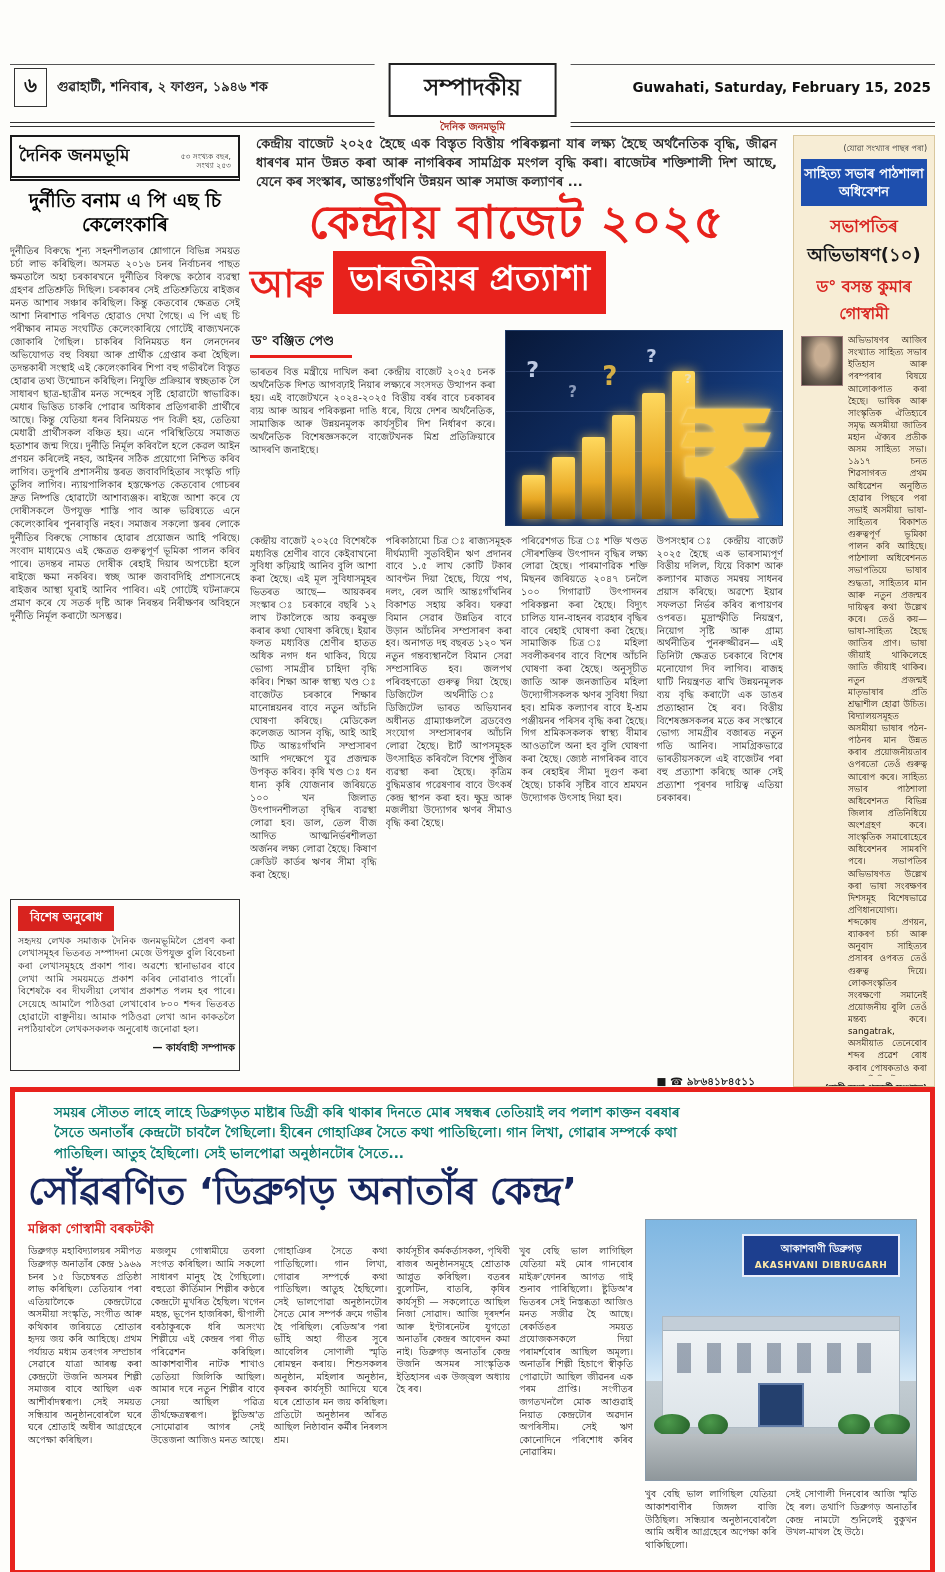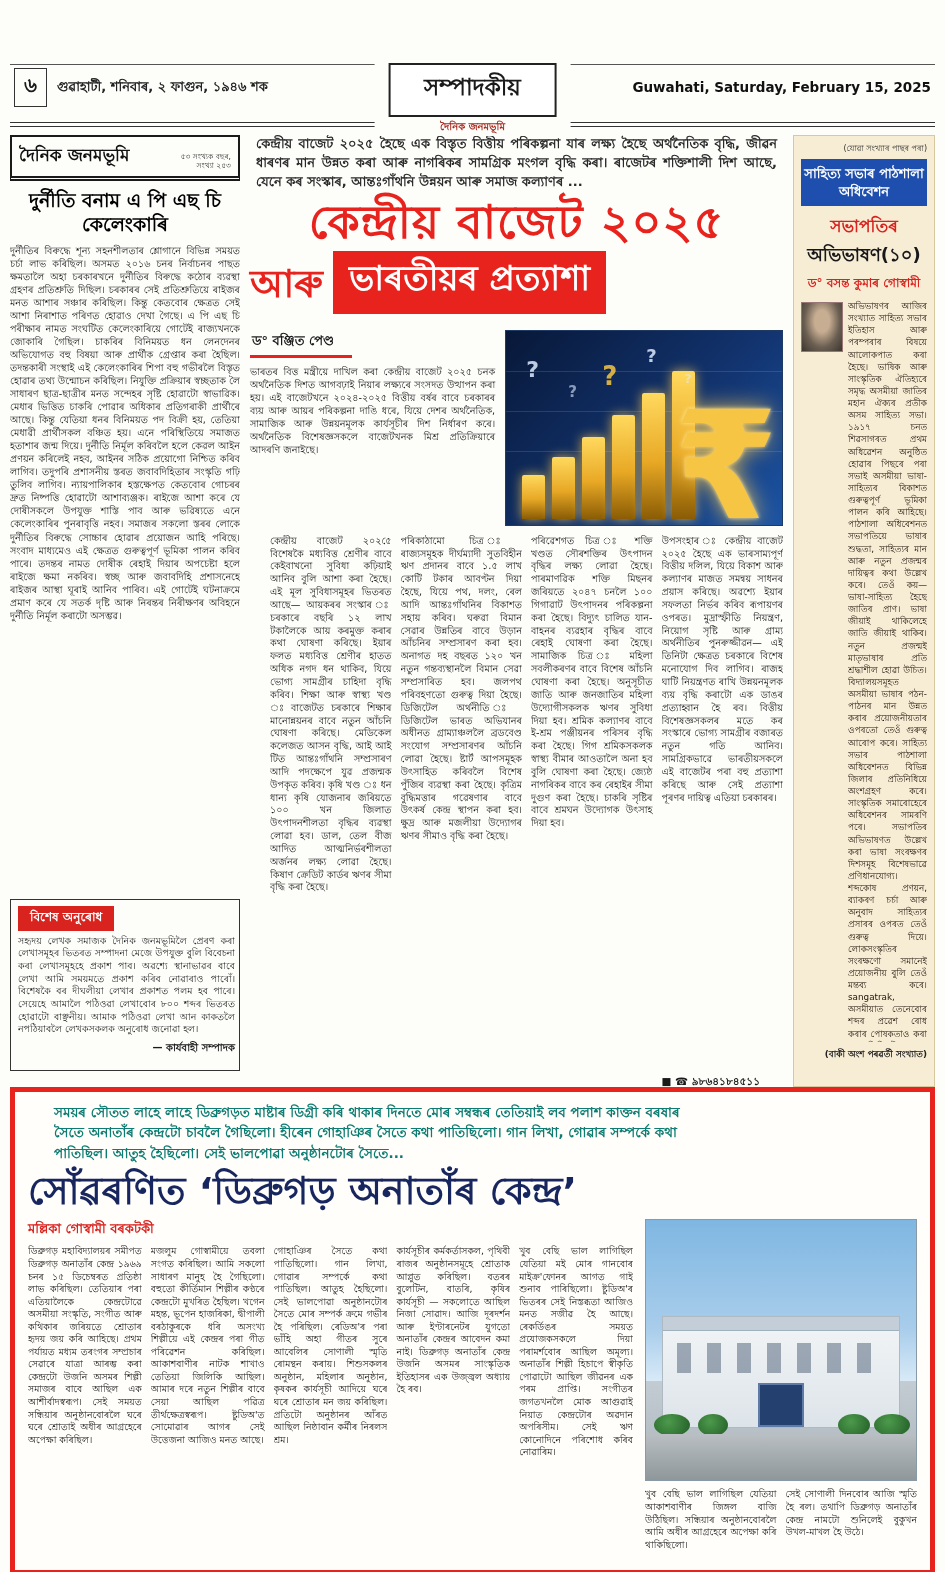--- a/index.html
+++ b/index.html
@@ -45,33 +45,33 @@
   .headline2 .hl { background:#e8221c; color:#fff; font-size:34px; font-weight:bold; padding:1px 16px 5px 16px; display:inline-block; }
   .lead-row { display:flex; gap:10px; margin-top:12px;justify-content:flex-end; }
   .lead-left { width:46%; }
   .byline { display:inline-block; font-weight:bold; font-size:13px; border-bottom:3px solid #e8221c; padding:0 18px 3px 2px; margin-bottom:7px; }
   .lead-text { font-size:9.6px; line-height:1.36; text-align:justify; }
   .budget-img { flex:1; height:196px; position:relative; background:linear-gradient(135deg,#081838 0%,#12336e 55%,#1c54a4 100%); overflow:hidden; border:1px solid #203a66; }
   .bar { position:absolute; bottom:6px; width:23px; background:linear-gradient(180deg,#ffd95e 0%,#e8a825 55%,#8a5c05 100%); box-shadow:0 0 12px rgba(255,205,80,.75); border-radius:2px 2px 0 0; }
   .rupee { position:absolute; right:4px; bottom:-16px; font-size:150px; font-weight:bold; color:#f6c544; text-shadow:0 0 22px rgba(255,205,80,.9), 0 0 4px #fff3c0; line-height:1; }
   .qm { position:absolute; color:#dfe9ff; opacity:.85; font-weight:bold; }
   .gridline { position:absolute; left:0; right:0; height:1px; background:rgba(160,190,255,.18); }
-  .body-cols { display:flex; gap:9px; margin-top:9px;margin-left:20px; }
+  .body-cols { display:flex; gap:9px; margin-top:9px; }
   .bcol { flex:1; font-size:9.6px; line-height:1.34; text-align:justify; height:556px; overflow:hidden; }
   .bcol-wrap { flex:1; display:flex; flex-direction:column; }
   .bcol-wrap .bcol { flex:1; height:auto; }
   .contact { font-weight:bold; font-size:10.5px; margin-top:3px; }
 
   
   .col-right { width:142px; flex:0 0 142px; background:#f7edd5; border:1px solid #d9c79d; padding:6px 7px; height:952px; overflow:hidden; }
   .cont-label { font-size:8px; text-align:right; color:#333; margin-bottom:4px; }
   .sb-header { background:#1e4fae; color:#fff; text-align:center; font-weight:bold; font-size:13px; line-height:1.35; padding:6px 3px; }
   .sb-sub1 { color:#d8231f; font-weight:bold; font-size:17px; text-align:center; margin-top:7px; }
   .sb-sub2 { color:#18181a; font-weight:bold; font-size:18px; text-align:center; }
-  .sb-author { color:#d8231f; font-weight:bold; font-size:12px; text-align:center; margin:2px 0 6px 0; }
+  .sb-author { color:#d8231f; font-weight:bold; font-size:16px; text-align:center; margin:2px 0 6px 0; }
   .sb-photo { float:left; width:42px; height:50px; margin:2px 5px 2px 0; border:1px solid #977; background:radial-gradient(ellipse at 50% 38%, #c7ad92 26%, #6b5f52 62%, #3c362f 100%); }
   .sb-body { font-size:8.8px; line-height:1.38; text-align:justify; color:#20150a; height:742px; overflow:hidden; }
   .sb-note { font-size:8.8px; font-weight:bold; text-align:right; margin-top:5px; color:#222; }
 
   
   .memoir { margin:8px 10px 0 10px; border:5px solid #e8221c; height:488px; padding:10px 13px 8px 13px; overflow:hidden; background:#fffefb; }
   .memoir-intro { color:#0d7c72; font-weight:bold; font-size:13.5px; line-height:1.5; width:74%; margin-left:26px; }
   .memoir-headline { color:#17265e; font-size:38px; font-weight:bold; line-height:1.15; margin:7px 0 6px 0; }
   .memoir-row { display:flex; gap:12px; }
   .memoir-left { flex:1; min-width:0; }
@@ -189,20 +189,24 @@
         <div class="memoir-cols">
           <div class="mcol">ডিব্ৰুগড় মহাবিদ্যালয়ৰ সমীপত ডিব্ৰুগড় অনাতাঁৰ কেন্দ্ৰ ১৯৬৯ চনৰ ১৫ ডিচেম্বৰত প্ৰতিষ্ঠা লাভ কৰিছিল। তেতিয়াৰ পৰা এতিয়ালৈকে কেন্দ্ৰটোৱে অসমীয়া সংস্কৃতি, সংগীত আৰু কথিকাৰ জৰিয়তে শ্ৰোতাৰ হৃদয় জয় কৰি আহিছে। প্ৰথম পৰ্যায়ত মধ্যম তৰংগৰ সম্প্ৰচাৰ সেৱাৰে যাত্ৰা আৰম্ভ কৰা কেন্দ্ৰটো উজনি অসমৰ শিল্পী সমাজৰ বাবে আছিল এক আশীৰ্বাদস্বৰূপ। সেই সময়ত সন্ধিয়াৰ অনুষ্ঠানবোৰলৈ ঘৰে ঘৰে শ্ৰোতাই অধীৰ আগ্ৰহেৰে অপেক্ষা কৰিছিল।</div>
           <div class="mcol">মজলুম গোস্বামীয়ে তবলা সংগত কৰিছিল। আমি সকলো সাধাৰণ মানুহ হৈ গৈছিলো। বহুতো কীৰ্তিমান শিল্পীৰ কণ্ঠৰে কেন্দ্ৰটো মুখৰিত হৈছিল। খগেন মহন্ত, ভূপেন হাজৰিকা, দ্বীপালী বৰঠাকুৰকে ধৰি অসংখ্য শিল্পীয়ে এই কেন্দ্ৰৰ পৰা গীত পৰিৱেশন কৰিছিল। আকাশবাণীৰ নাটক শাখাও তেতিয়া জিলিকি আছিল। আমাৰ দৰে নতুন শিল্পীৰ বাবে সেয়া আছিল পৱিত্ৰ তীৰ্থক্ষেত্ৰস্বৰূপ। ষ্টুডিঅ'ত সোমোৱাৰ আগৰ সেই উত্তেজনা আজিও মনত আছে।</div>
           <div class="mcol">গোহাঞিৰ সৈতে কথা পাতিছিলো। গান লিখা, গোৱাৰ সম্পৰ্কে কথা পাতিছিল। আতুহ হৈছিলো। সেই ভালপোৱা অনুষ্ঠানটোৰ সৈতে মোৰ সম্পৰ্ক ক্ৰমে গভীৰ হৈ পৰিছিল। ৰেডিঅ'ৰ পৰা ভাঁহি অহা গীতৰ সুৰে আবেলিৰ সোণালী স্মৃতি ৰোমন্থন কৰায়। শিশুসকলৰ অনুষ্ঠান, মহিলাৰ অনুষ্ঠান, কৃষকৰ কাৰ্যসূচী আদিয়ে ঘৰে ঘৰে শ্ৰোতাৰ মন জয় কৰিছিল। প্ৰতিটো অনুষ্ঠানৰ আঁৰত আছিল নিষ্ঠাবান কৰ্মীৰ নিৰলস শ্ৰম।</div>
           <div class="mcol">কাৰ্যসূচীৰ কৰ্মকৰ্তাসকল, পৃথিবী ৰাজৰ অনুষ্ঠানসমূহে শ্ৰোতাক আপ্লুত কৰিছিল। বতৰৰ বুলেটিন, বাতৰি, কৃষিৰ কাৰ্যসূচী — সকলোতে আছিল নিজা সোৱাদ। আজি দূৰদৰ্শন আৰু ইণ্টাৰনেটৰ যুগতো অনাতাঁৰ কেন্দ্ৰৰ আবেদন কমা নাই। ডিব্ৰুগড় অনাতাঁৰ কেন্দ্ৰ উজনি অসমৰ সাংস্কৃতিক ইতিহাসৰ এক উজ্জ্বল অধ্যায় হৈ ৰব।</div>
           <div class="mcol">খুব বেছি ভাল লাগিছিল যেতিয়া মই মোৰ গানবোৰ মাইক্ৰ'ফোনৰ আগত গাই শুনাব পাৰিছিলো। ষ্টুডিঅ'ৰ ভিতৰৰ সেই নিস্তব্ধতা আজিও মনত সজীৱ হৈ আছে। ৰেকৰ্ডিঙৰ সময়ত প্ৰযোজকসকলে দিয়া পৰামৰ্শবোৰ আছিল অমূল্য। অনাতাঁৰ শিল্পী হিচাপে স্বীকৃতি পোৱাটো আছিল জীৱনৰ এক পৰম প্ৰাপ্তি। সংগীতৰ জগতখনলৈ মোক আগুৱাই নিয়াত কেন্দ্ৰটোৰ অৱদান অপৰিসীম। সেই ঋণ কোনোদিনে পৰিশোধ কৰিব নোৱাৰিম।</div>
         </div>
       </div>
       <div class="memoir-right">
         <div class="photo">
+          <div class="photo-sign">
+            <span class="as">আকাশবাণী ডিব্ৰুগড়</span>
+            <span class="en">AKASHVANI DIBRUGARH</span>
+          </div>
           <div class="bldg">
             <div class="bldg-roof"></div>
             <div class="bldg-win"></div>
             <div class="bldg-door"></div>
           </div>
           <span class="bush" style="left:8px"></span>
           <span class="bush" style="left:52px;width:30px"></span>
           <span class="bush" style="right:46px;width:32px"></span>
           <span class="bush" style="right:6px"></span>
           <div class="ground"></div>

